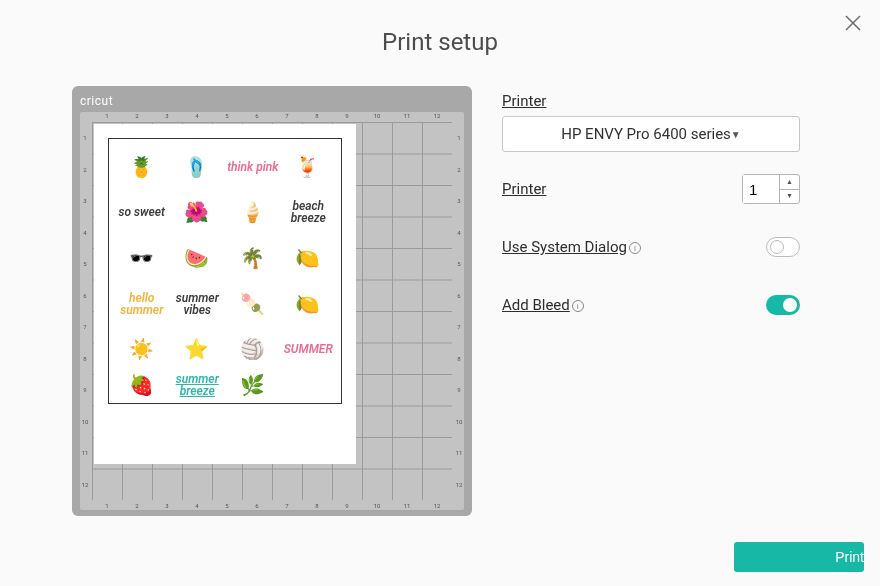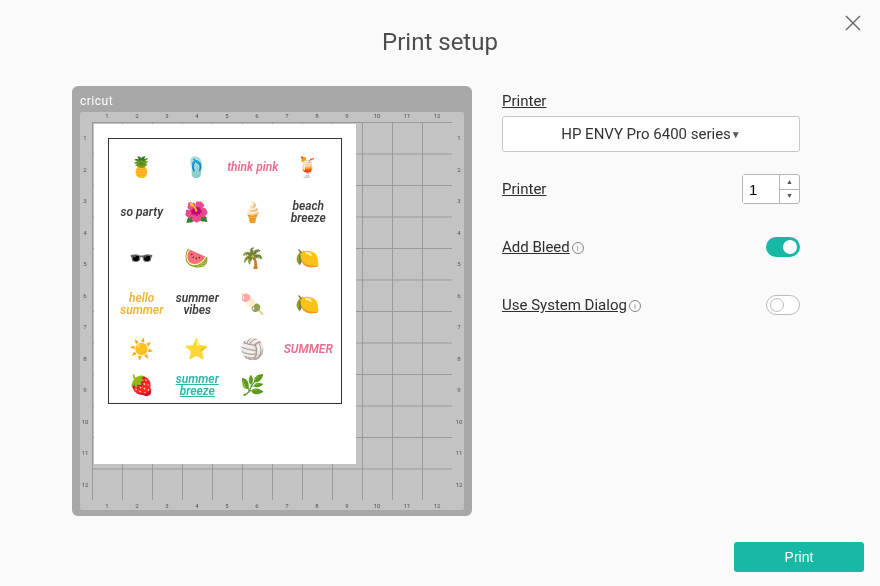--- a/index.html
+++ b/index.html
@@ -210,20 +210,21 @@
   bottom: 14px;
   right: 16px;
   width: 130px;
   height: 30px;
   background: #17b9a6;
   color: white;
   border: none;
   border-radius: 3px;
   font-size: 14px;
   cursor: pointer;
+  text-align: right;
 }
 .caret { font-size:10px; color:#555; }
 </style>
 </head>
 <body>
 
 <div class="close-btn">
   <svg viewBox="0 0 18 18" width="18" height="18">
       <line x1="2" y1="2" x2="16" y2="16" stroke="#6b6b6b" stroke-width="1.5"></line>
       <line x1="16" y1="2" x2="2" y2="16" stroke="#6b6b6b" stroke-width="1.5"></line>
@@ -292,21 +293,21 @@
           <div class="tick-v">11</div>
           <div class="tick-v">12</div>
         </div>
       <div class="grid"></div>
       <div class="sheet">
         <div class="inner-sheet" id="stickers">
             <div class="sticker">🍍</div>
             <div class="sticker">🩴</div>
             <div class="sticker txt pink">think pink</div>
             <div class="sticker">🍹</div>
-            <div class="sticker txt ">so party</div>
+            <div class="sticker txt ">so sweet</div>
             <div class="sticker">🌺</div>
             <div class="sticker">🍦</div>
             <div class="sticker txt ">beach breeze</div>
             <div class="sticker">🕶️</div>
             <div class="sticker">🍉</div>
             <div class="sticker">🌴</div>
             <div class="sticker">🍋</div>
             <div class="sticker txt yellow">hello summer</div>
             <div class="sticker txt ">summer vibes</div>
             <div class="sticker">🍡</div>
@@ -338,31 +339,31 @@
         <input type="text" value="1" style="">
         <div class="arrows">
           <div>▲</div>
           <div>▼</div>
         </div>
       </div>
     </div>
 
     <div class="row">
       <div class="label">
+        <span>Use System Dialog</span><span class="info-icon">i</span>
+      </div>
+      <div class="toggle off">
+          <div class="knob"></div>
+        </div>
+    </div>
+
+    <div class="row">
+      <div class="label">
         <span>Add Bleed</span><span class="info-icon">i</span>
       </div>
       <div class="toggle on">
           <div class="knob"></div>
         </div>
     </div>
-
-    <div class="row">
-      <div class="label">
-        <span>Use System Dialog</span><span class="info-icon">i</span>
-      </div>
-      <div class="toggle off">
-          <div class="knob"></div>
-        </div>
-    </div>
   </div>
 </div>
 
 <button class="print-btn">Print</button>
 
 </body></html>

